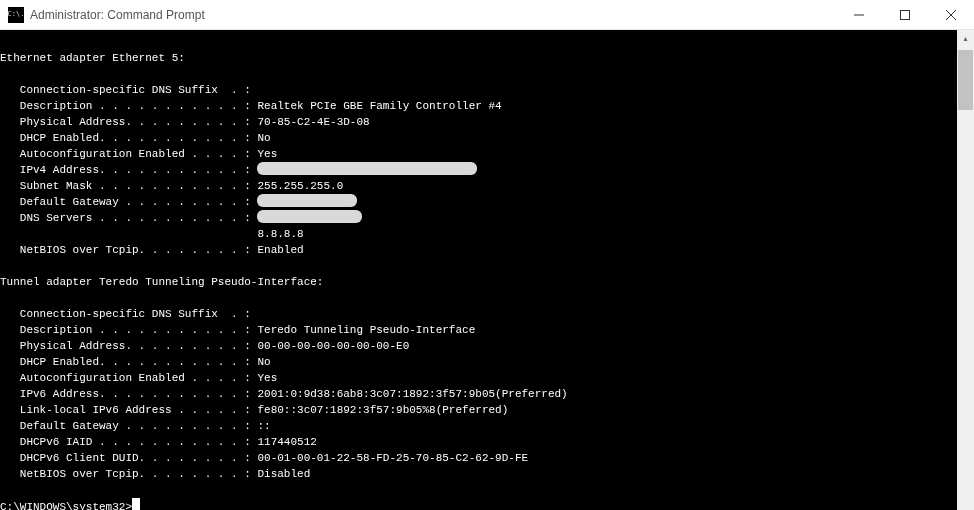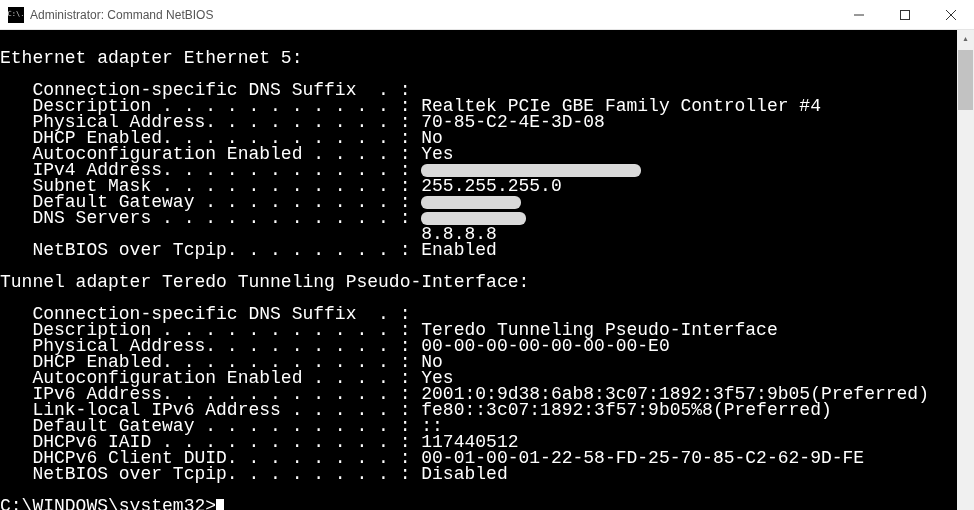--- a/index.html
+++ b/index.html
@@ -56,21 +56,21 @@
     }
     .terminal-wrapper {
       position: relative;
       height: calc(510px - 30px);
       display: flex;
     }
     .terminal {
       background: #000;
       color: #fff;
       font-family: Consolas, "Courier New", monospace;
-      font-size: 18px;
+      font-size: 11px;
       line-height: 16px;
       white-space: pre;
       padding: 4px 0 0 0;
       flex: 1;
       overflow: hidden;
       position: relative;
     }
     .scrollbar {
       width: 17px;
       background: #f0f0f0;
@@ -113,21 +113,21 @@
       margin-left: 0px;
     }
   </style>
 </head>
 <body>
 
 <div class="titlebar">
   <div class="titlebar-icon">
     <span class="titlebar-icon-inner">C:\.</span>
   </div>
-  <div class="titlebar-text">Administrator: Command NetBIOS</div>
+  <div class="titlebar-text">Administrator: Command Prompt</div>
   <div class="titlebar-buttons">
     <div class="titlebar-btn">
       <svg width="10" height="10" viewBox="0 0 10 10">
           <line x1="0" y1="5" x2="10" y2="5" stroke="#333" stroke-width="1"></line>
         </svg>
     </div>
     <div class="titlebar-btn">
       <svg width="10" height="10" viewBox="0 0 10 10">
           <rect x="0.5" y="0.5" width="9" height="9" fill="none" stroke="#333" stroke-width="1"></rect>
         </svg>

